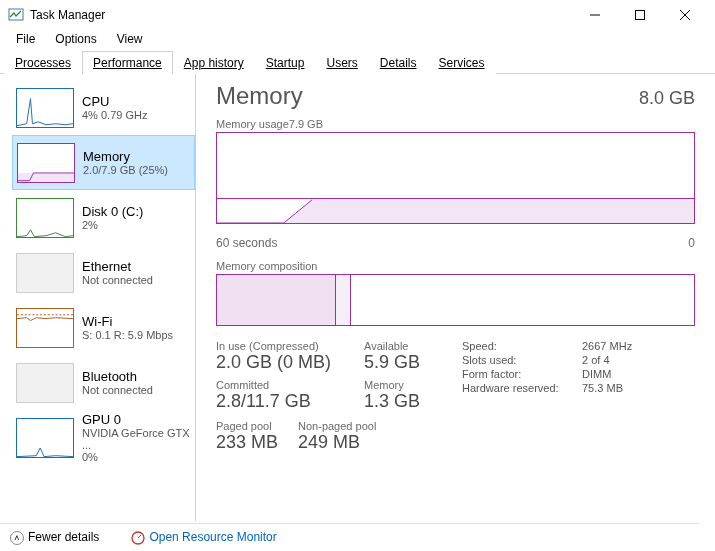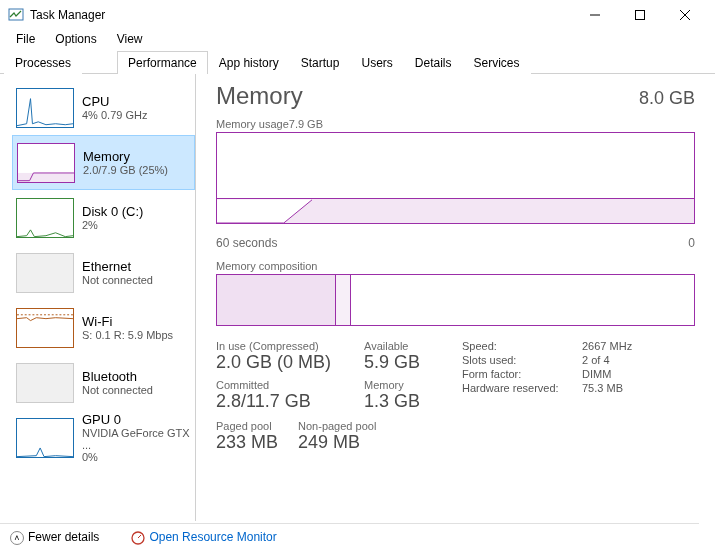--- a/index.html
+++ b/index.html
@@ -11,23 +11,23 @@
 .titlebar .title { font-size: 12px; flex: 1; }
 .titlebar .win-controls { display: flex; gap: 0; }
 .titlebar .win-btn { width: 45px; height: 30px; display: flex; align-items: center; justify-content: center; }
 .titlebar .win-btn svg { width: 10px; height: 10px; }
 
 
 .menubar { height: 20px; display: flex; padding: 0 6px; font-size: 12px; }
 .menu-item { padding: 2px 10px; }
 
 
-.tabbar { display: flex; border-bottom: 1px solid #d0d0d0; font-size: 12px; padding-left: 4px; }
+.tabbar { display: flex; border-bottom: 1px solid #d0d0d0; font-size: 12px; padding-left: 4px; text-decoration: underline; }
 .tab { padding: 4px 10px; border: 1px solid transparent; border-bottom: none; position: relative; top: 1px; background: #fff; }
-.tab.selected { border-color: #d0d0d0; background: #fff; margin-left: 35px; }
+.tab.selected { border-color: #d0d0d0; background: #fff; }
 
 
 .content { display: flex; height: calc(100% - 30px - 20px - 26px - 28px); }
 
 
 .sidebar { width: 196px; border-right: 1px solid #d0d0d0; overflow-y: auto; padding: 6px 0 0 12px; }
 .side-item { display: flex; align-items: center; height: 55px; padding: 4px 4px; gap: 8px; }
 .side-item.selected { background: #cce8ff; border: 1px solid #99d1ff; }
 .thumb { width: 58px; height: 40px; border: 1px solid #ccc; position: relative; background: #fff; flex-shrink: 0; }
 .thumb.cpu { border-color: #1a6fb0; }

